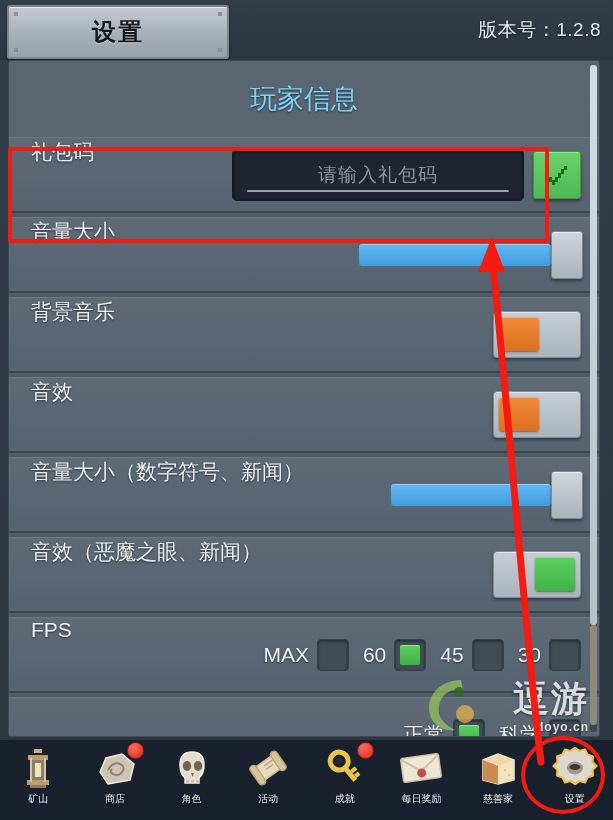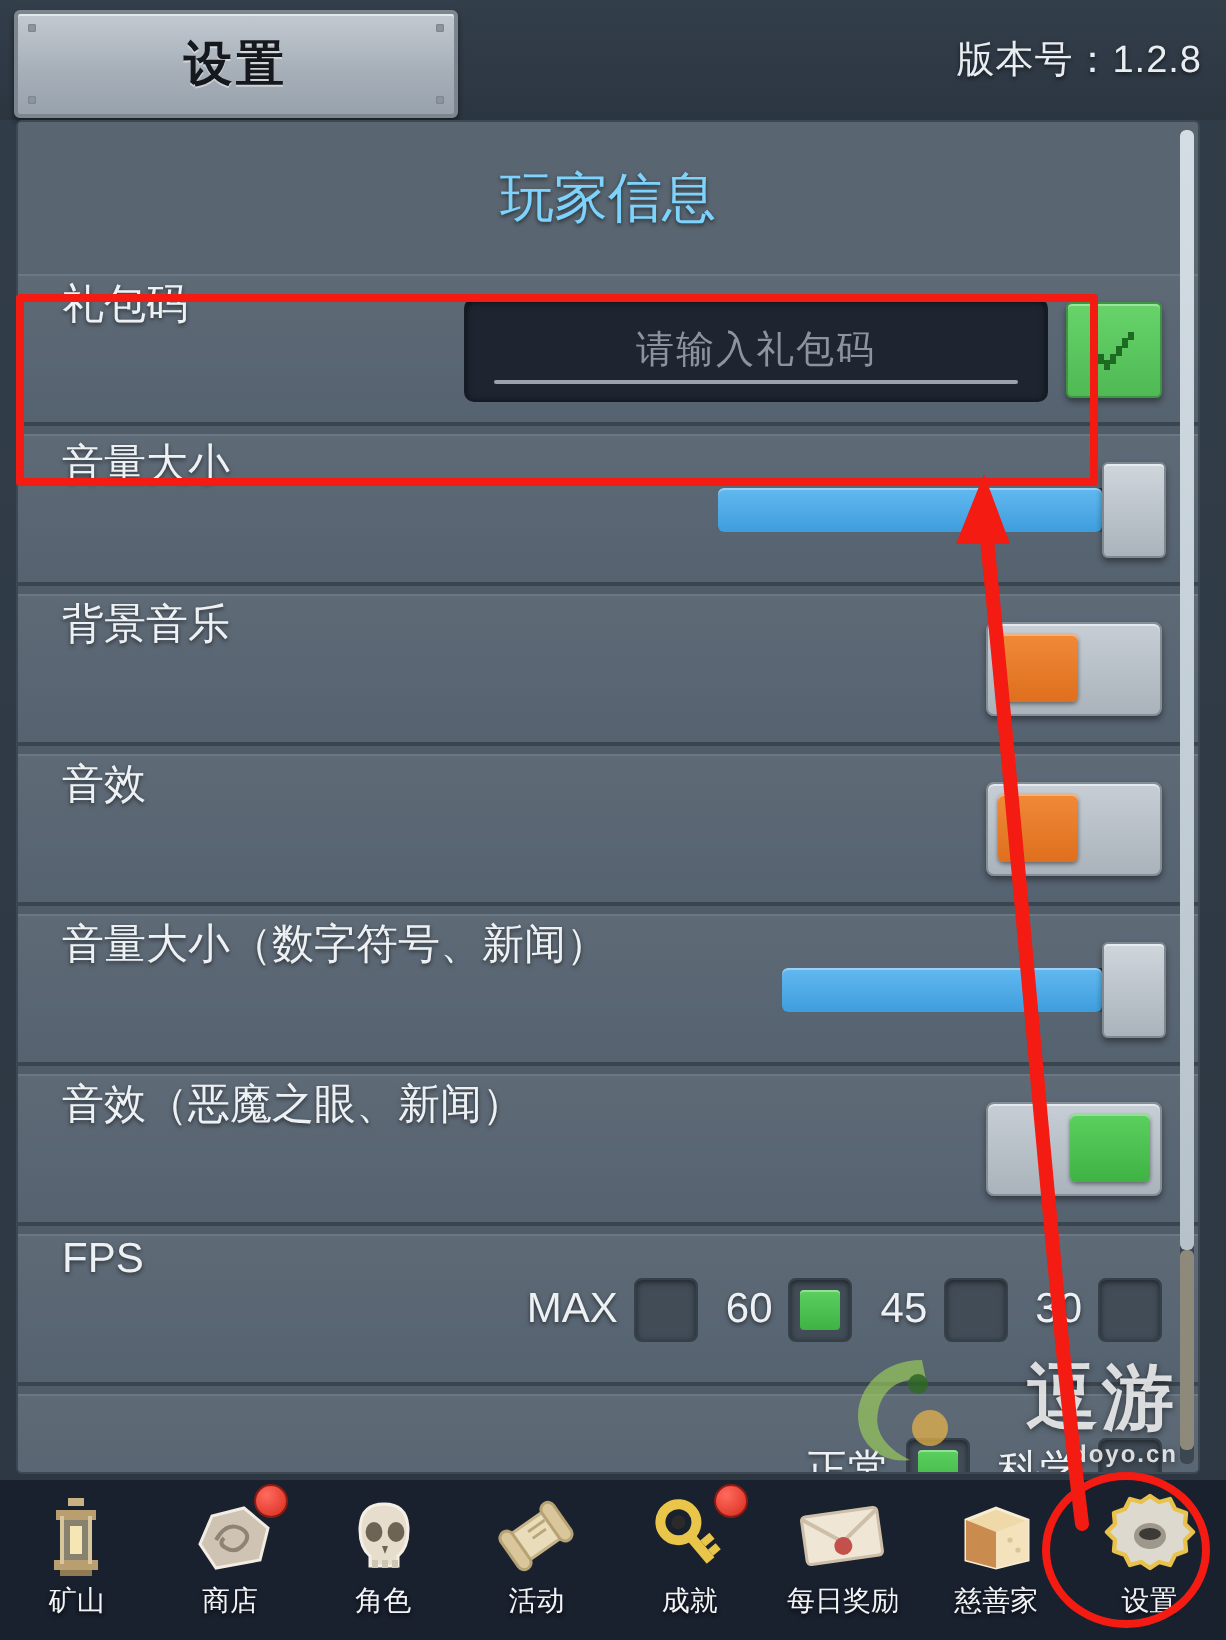--- a/index.html
+++ b/index.html
@@ -101,21 +101,21 @@
   .scroll-thumb2{position:absolute;top:560px;left:0;width:7px;height:100px;
     background:#8d8a7c;border-radius:3px;}
 
   
   .bottombar{position:absolute;left:0;bottom:0;width:613px;height:80px;
     background:#19202e;display:flex;align-items:flex-start;}
   .navitem{position:relative;flex:1;height:80px;display:flex;flex-direction:column;
     align-items:center;justify-content:flex-start;padding-top:4px;}
   .navicon{width:50px;height:48px;position:relative;display:flex;
     align-items:center;justify-content:center;}
-  .navlabel{font-size:14px;color:#f2f4f7;margin-top:0px;
+  .navlabel{font-size:10px;color:#f2f4f7;margin-top:0px;
     text-shadow:0 1px 2px rgba(0,0,0,.8);white-space:nowrap;}
   .reddot{position:absolute;top:2px;right:9px;width:15px;height:15px;border-radius:50%;
     background:radial-gradient(circle at 35% 30%,#ff6b5e,#d62b1d);
     border:1px solid #8e1b12;}
 
   
   .ann-box{position:absolute;left:8px;top:147px;width:533px;height:88px;
     border:4px solid #f41b12;border-radius:2px;pointer-events:none;}
   .ann-circle{position:absolute;right:8px;bottom:6px;width:76px;height:70px;
     border:4px solid #f41b12;border-radius:50%;pointer-events:none;}

